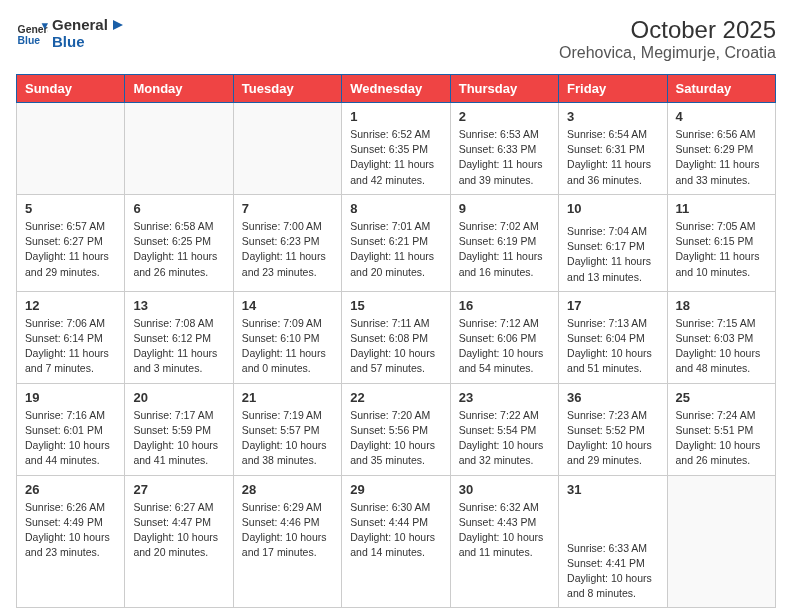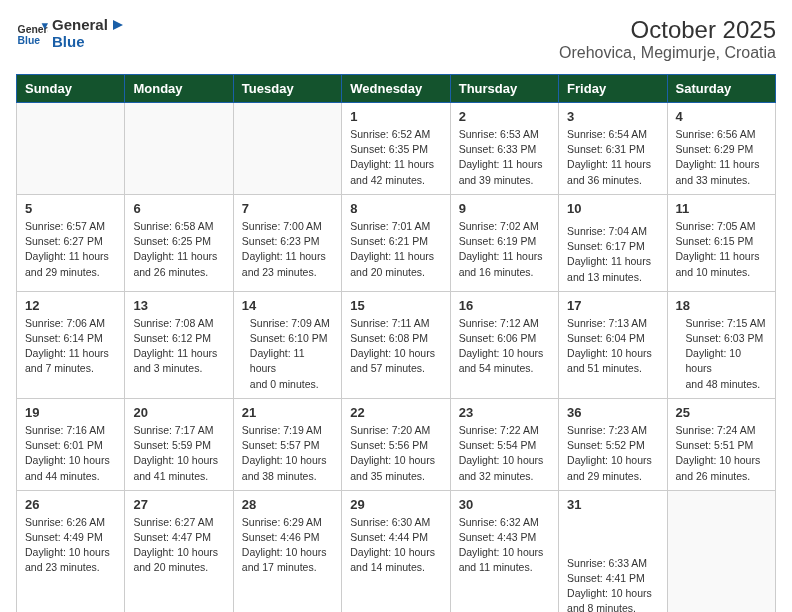--- a/index.html
+++ b/index.html
@@ -30,21 +30,21 @@
     .title-section { text-align: right; }
     .month-title { font-size: 24px; color: #333; font-weight: normal; }
     .subtitle { font-size: 16px; color: #555; }
 
     .calendar {
       width: 100%;
       border-collapse: collapse;
       border: 1px solid #ccc;
     }
     .calendar th {
-      background-color: #14532d;
+      background-color: #ef4444;
       color: #fff;
       text-align: left;
       padding: 6px 8px;
       font-size: 13px;
       font-weight: bold;
       border: 1px solid #1a5fa8;
     }
     .calendar td {
       vertical-align: top;
       padding: 6px 8px;
@@ -208,21 +208,21 @@
         </td>
         <td>
           <div class="day-number">13</div>
           <div class="day-info" style="white-space: pre-line;">Sunrise: 7:08 AM
 Sunset: 6:12 PM
 Daylight: 11 hours
 and 3 minutes.</div>
         </td>
         <td>
           <div class="day-number">14</div>
-          <div class="day-info" style="white-space: pre-line; margin-left: 8px;">Sunrise: 7:09 AM
+          <div class="day-info" style="white-space: pre-line;">Sunrise: 7:09 AM
 Sunset: 6:10 PM
 Daylight: 11 hours
 and 0 minutes.</div>
         </td>
         <td>
           <div class="day-number">15</div>
           <div class="day-info" style="white-space: pre-line;">Sunrise: 7:11 AM
 Sunset: 6:08 PM
 Daylight: 10 hours
 and 57 minutes.</div>
@@ -236,21 +236,21 @@
         </td>
         <td>
           <div class="day-number">17</div>
           <div class="day-info" style="white-space: pre-line;">Sunrise: 7:13 AM
 Sunset: 6:04 PM
 Daylight: 10 hours
 and 51 minutes.</div>
         </td>
         <td>
           <div class="day-number">18</div>
-          <div class="day-info" style="white-space: pre-line; margin-left: 10px;">Sunrise: 7:15 AM
+          <div class="day-info" style="white-space: pre-line;">Sunrise: 7:15 AM
 Sunset: 6:03 PM
 Daylight: 10 hours
 and 48 minutes.</div>
         </td>
       </tr>
       <tr class="week-row">
         <td>
           <div class="day-number">19</div>
           <div class="day-info" style="white-space: pre-line;">Sunrise: 7:16 AM
 Sunset: 6:01 PM

